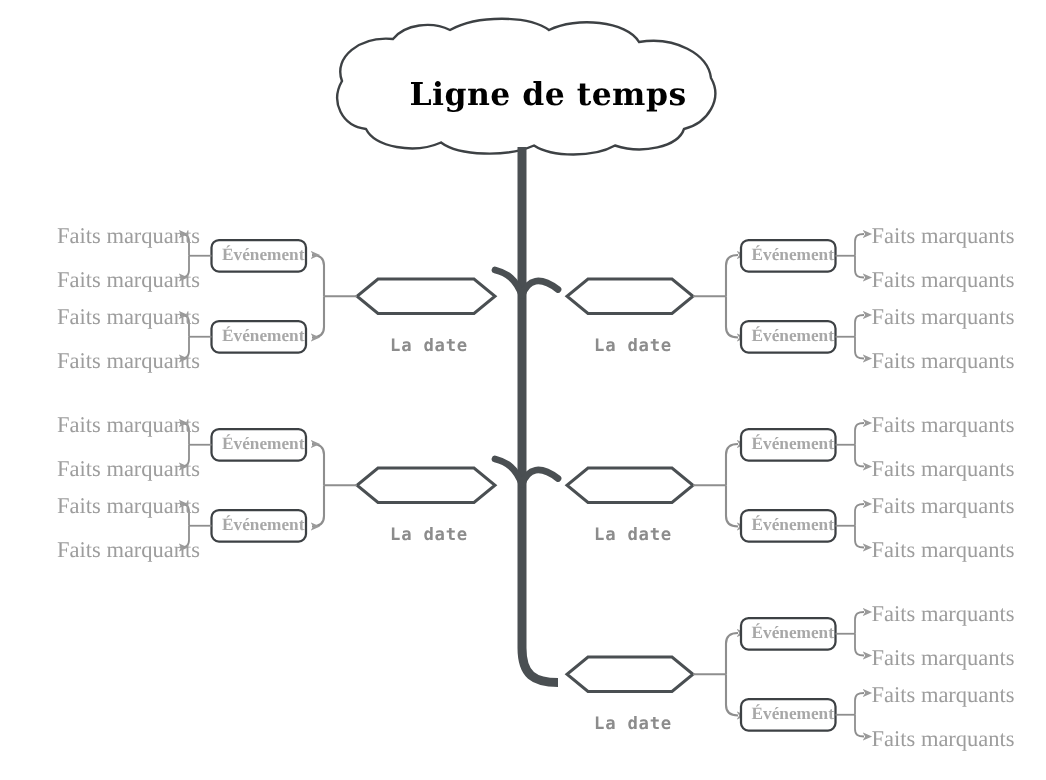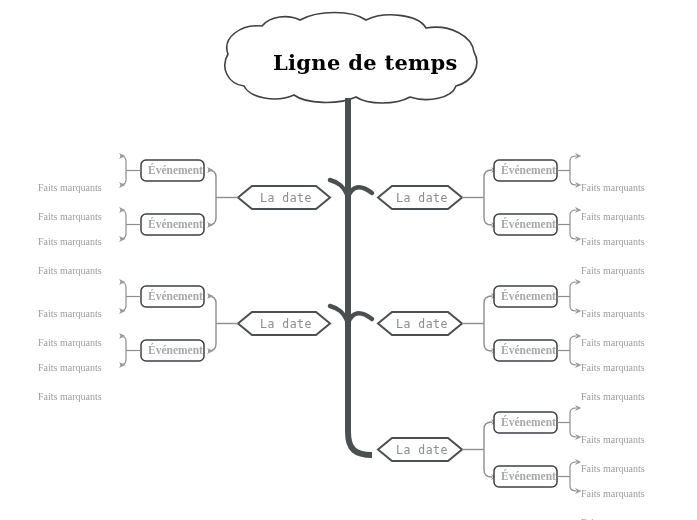--- a/index.html
+++ b/index.html
@@ -39,36 +39,36 @@
   }
   .root-text {
     font-family: "DejaVu Serif", serif;
     font-weight: bold;
     font-size: 21px;
     color: #000000;
     letter-spacing: 0.3px;
   }
   .date-text {
     font-family: "DejaVu Sans Mono", monospace;
-    font-weight: normal;
+    font-weight: bold;
     font-size: 11.5px;
     color: #8c8c8c;
     letter-spacing: 0.5px;
+    margin-top: 32px;
   }
   .event-text {
     font-family: "Liberation Serif", serif;
     font-size: 11.5px;
     color: #a8a8a8;
     font-weight: bold;
   }
   .fact-text {
     font-family: "Liberation Serif", serif;
-    font-size: 10px;
+    font-size: 15px;
     color: #9d9d9d;
-    margin-top: 32px;
   }
 </style>
 </head>
 <body>
 
 <div id="canvas">
 
   <svg id="diagram-svg" viewBox="0 0 697 520">
     <defs>
       <marker id="arrowL" markerWidth="7" markerHeight="7" refX="6" refY="3.5" orient="auto" markerUnits="userSpaceOnUse">

